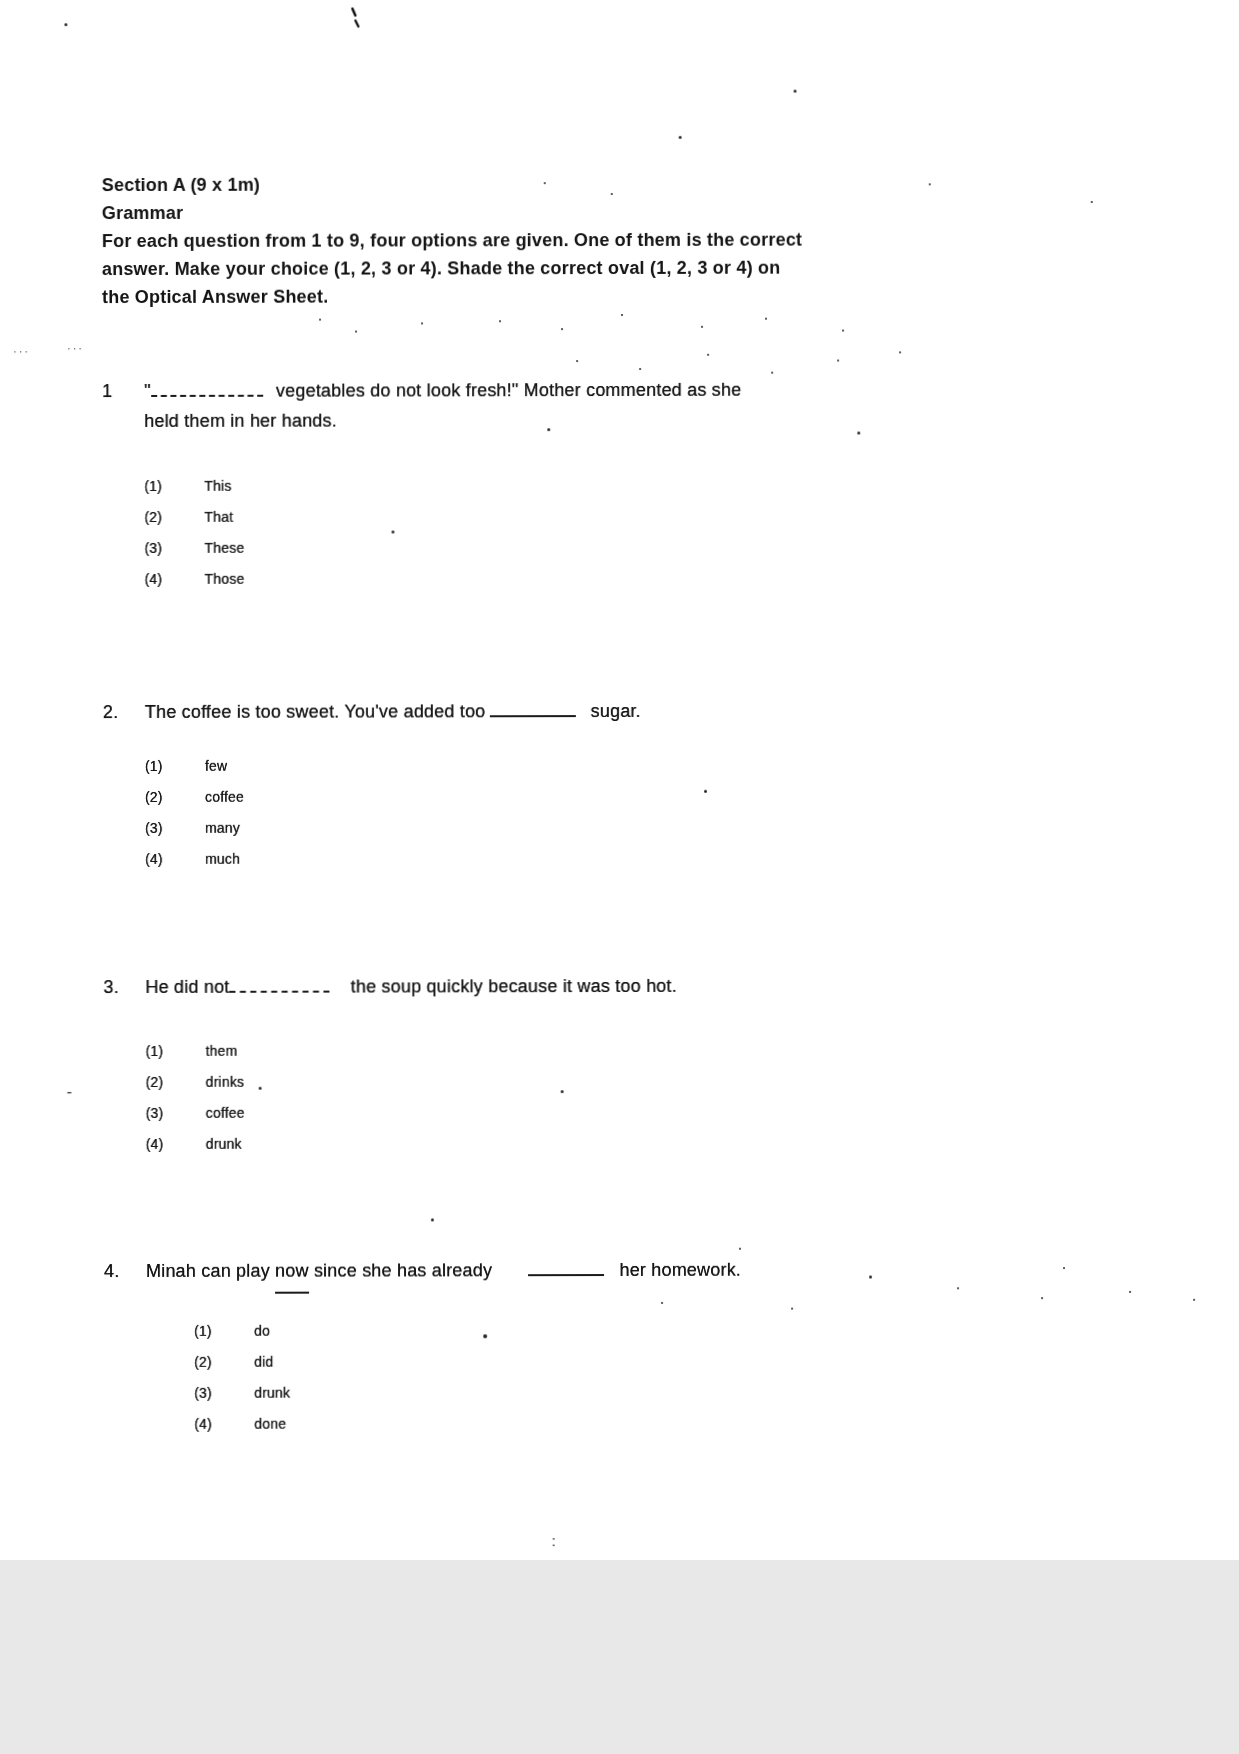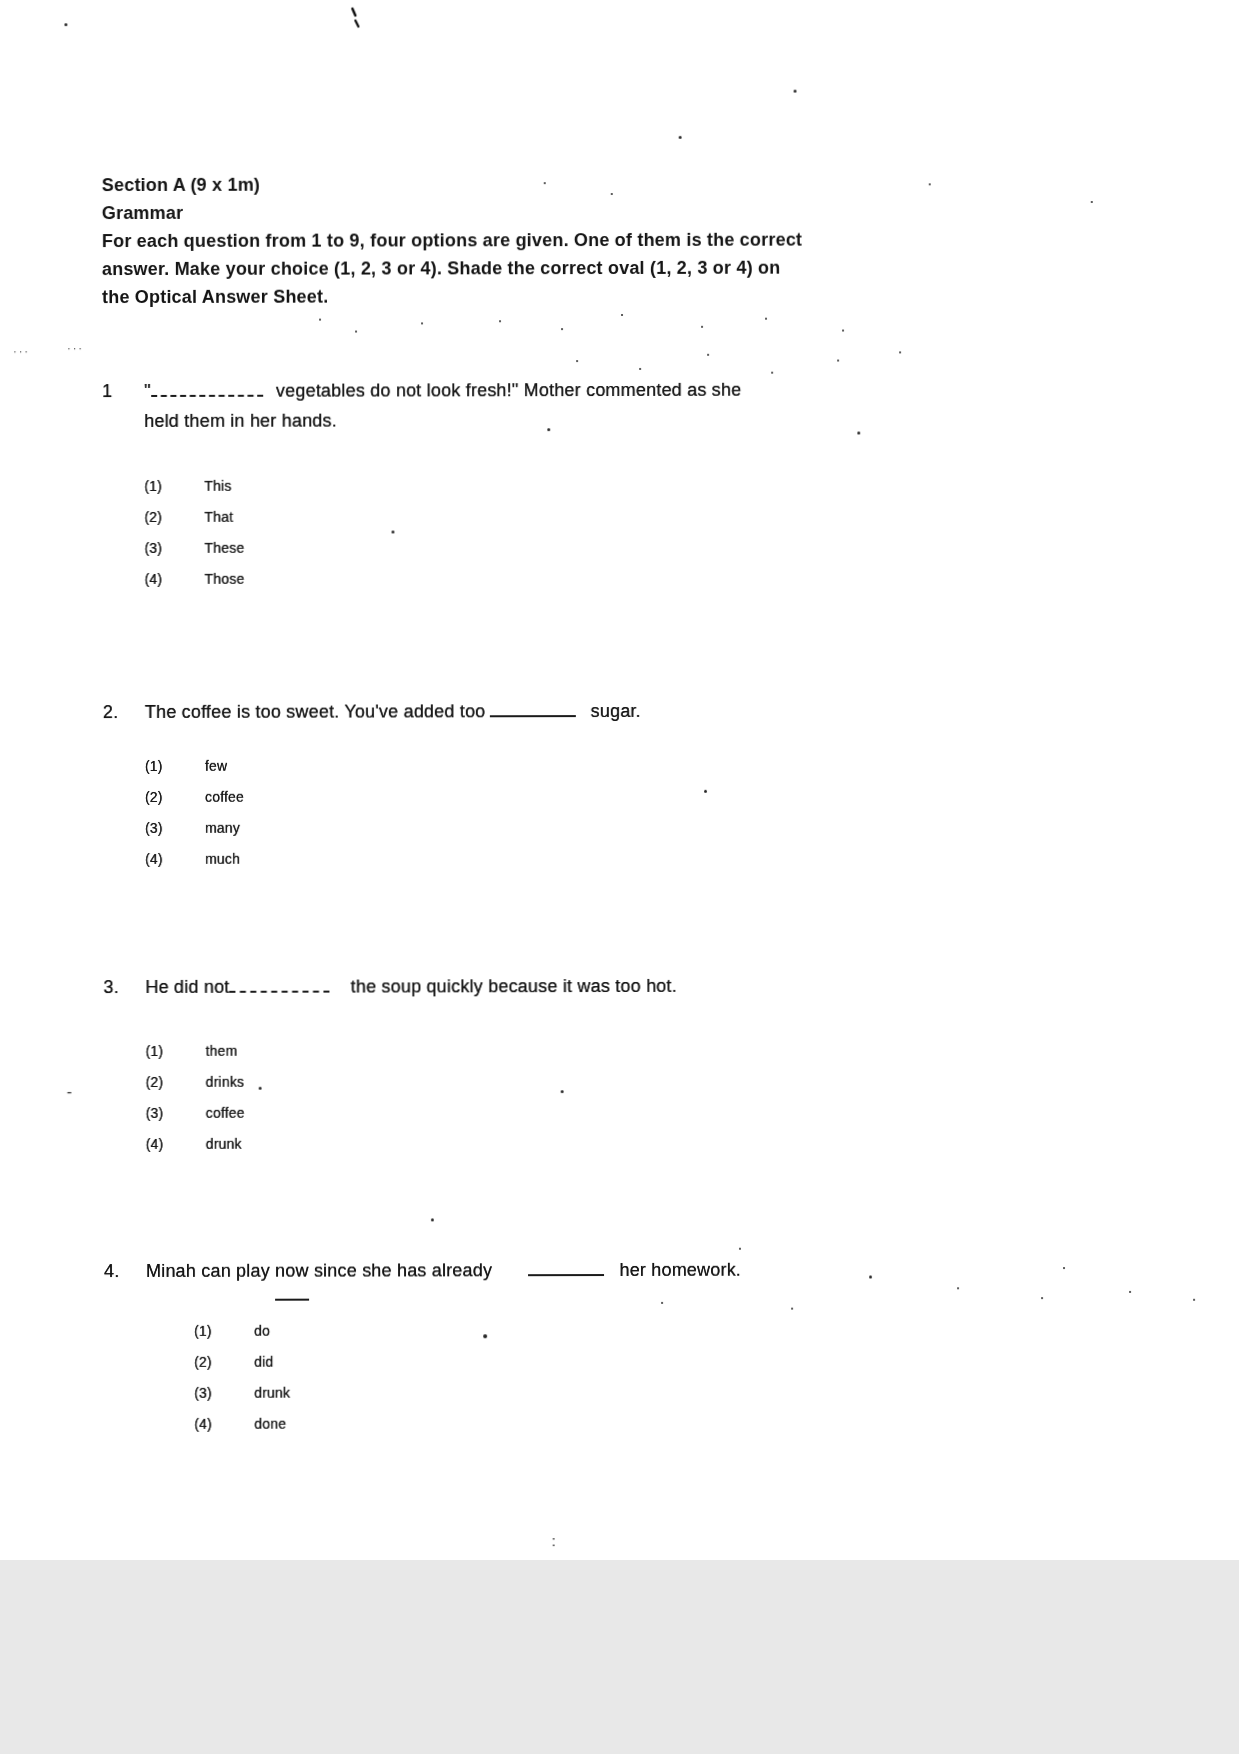--- a/index.html
+++ b/index.html
@@ -32,21 +32,21 @@
   .qline2{margin-left:42px;}
   .blank{
     display:inline-block;height:14px;
     border-bottom:2.4px solid #1f1f1f;
     vertical-align:baseline;
   }
   .b1{width:112px;margin-right:8px;border-bottom-style:dashed;}
   .b2{width:86px;margin-left:4px;margin-right:10px;}
   .b3{width:100px;margin-right:16px;border-bottom-style:dashed;}
   .b4{width:76px;margin-left:36px;margin-right:10px;}
-  .uline{border-bottom:2px solid #1f1f1f;padding-bottom:18px;}
+  .uline{border-bottom:2px solid #1f1f1f;padding-bottom:11px;}
   .opts{
     position:absolute;left:145px;width:400px;
     font-size:14px;letter-spacing:0.2px;
     text-shadow:0 0 0.4px #2a2a2a;
   }
   .opt-row{height:31px;}
   .opt-key{display:inline-block;width:60px;}
   #q1s{top:375px;} #q1o{top:477px;}
   #q2s{top:696px;} #q2o{top:757px;}
   #q3s{top:971px;} #q3o{top:1042px;}

